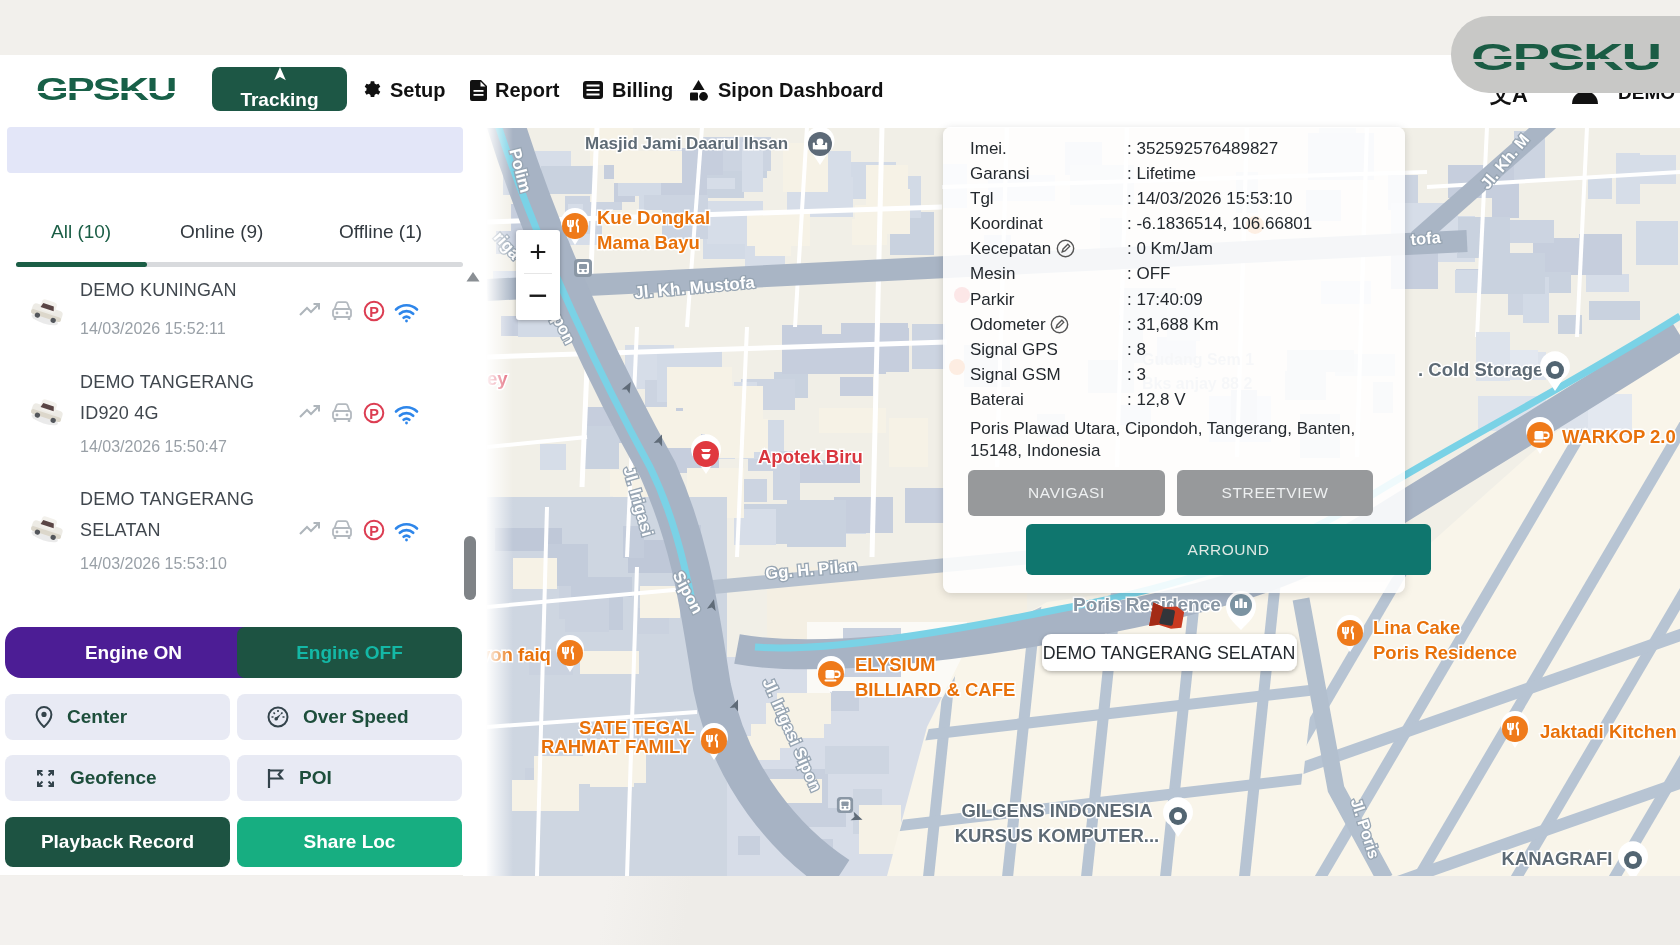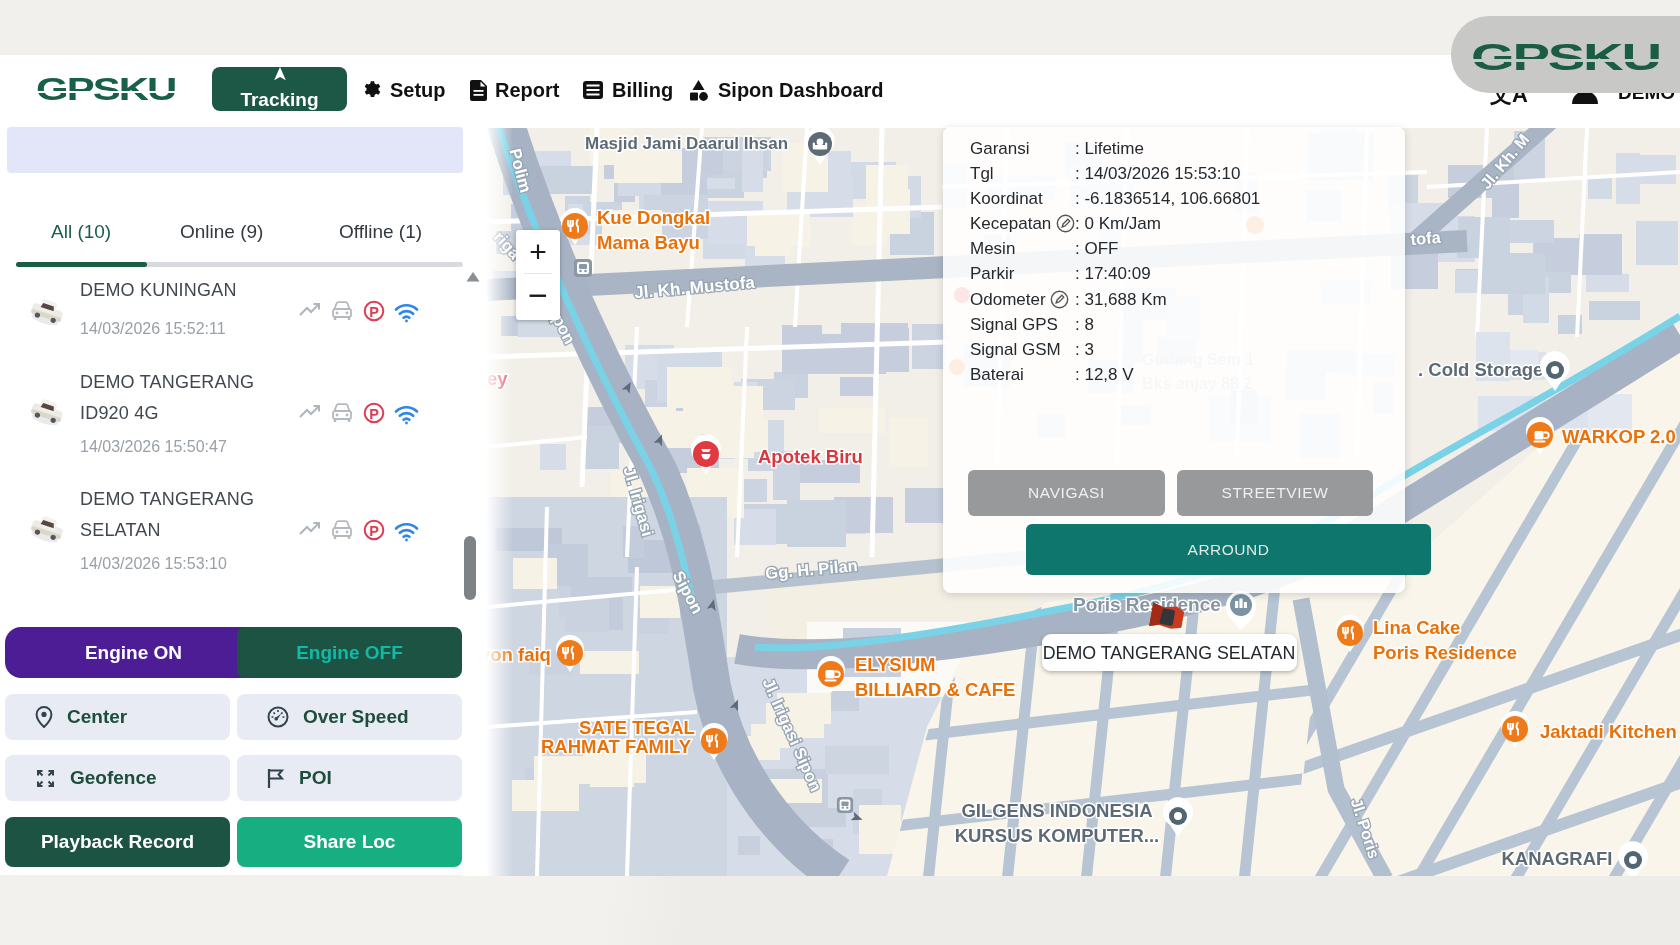--- a/index.html
+++ b/index.html
@@ -659,20 +659,24 @@
 
 <svg class="abs" style="left:465px;top:270px;" width="16" height="15" viewBox="0 0 16 15">
     <path d="M8 2 L14.5 11.5 H1.5 Z" fill="#8a8f94"></path>
   </svg>
 <div class="abs" style="left:464px;top:536px;width:12px;height:64px;background:#7f8387;border-radius:6px;"></div>
 
 <div class="abs" style="left:943px;top:127px;width:462px;height:466px;background:rgba(255,255,255,0.88);border-radius:8px;box-shadow:0 2px 8px rgba(0,0,0,0.15);"></div>
 <div class="abs" style="left:970px;top:136px;width:420px;font-size:17px;color:#24292e;line-height:25.1px;">
   <table style="border-collapse:collapse;font-size:17px;color:#24292e;">
     <tbody>
+        <tr>
+          <td style="width:157px;padding:0;">Imei.</td>
+          <td>:&nbsp;352592576489827</td>
+        </tr>
     <tr>
           <td style="padding:0;">Garansi</td>
           <td>:&nbsp;Lifetime</td>
         </tr>
     <tr>
           <td style="padding:0;">Tgl</td>
           <td>:&nbsp;14/03/2026 15:53:10</td>
         </tr>
     <tr>
           <td style="padding:0;">Koordinat</td>
@@ -707,20 +711,21 @@
     <tr>
           <td style="padding:0;">Signal GSM</td>
           <td>:&nbsp;3</td>
         </tr>
     <tr>
           <td style="padding:0;">Baterai</td>
           <td>:&nbsp;12,8 V</td>
         </tr>
   </tbody>
     </table>
+  <div style="margin-top:6px;line-height:21.8px;width:412px;">Poris Plawad Utara, Cipondoh, Tangerang, Banten, 15148, Indonesia</div>
 </div>
 <div class="abs" style="left:968px;top:470px;width:197px;height:46px;background:#97999b;border-radius:6px;color:#eef0f1;font-size:15.5px;letter-spacing:.6px;display:flex;align-items:center;justify-content:center;">NAVIGASI</div>
 <div class="abs" style="left:1177px;top:470px;width:196px;height:46px;background:#97999b;border-radius:6px;color:#eef0f1;font-size:15.5px;letter-spacing:.6px;display:flex;align-items:center;justify-content:center;">STREETVIEW</div>
 <div class="abs" style="left:1026px;top:524px;width:405px;height:51px;background:#0f766e;border-radius:6px;color:#dfe8e4;font-size:15.5px;letter-spacing:.5px;display:flex;align-items:center;justify-content:center;">ARROUND</div>
 
 <div class="abs" style="left:1451px;top:16px;width:280px;height:77px;background:#c8c8c6;border-radius:38px 0 0 38px;z-index:50;"></div>
 <svg class="abs" style="left:1471px;top:39px;z-index:51;" width="209" height="38" viewBox="0 0 209 38">
   <text x="0" y="33" font-family="Liberation Sans, sans-serif" font-weight="bold" font-size="38" fill="#1a5c44" transform="scale(1.48,0.95)" letter-spacing="-1.5">GPSKU</text>
 </svg>
 <div class="abs" style="left:1471px;top:59px;width:209px;height:2.5px;background:#c8c8c6;z-index:52;"></div>

